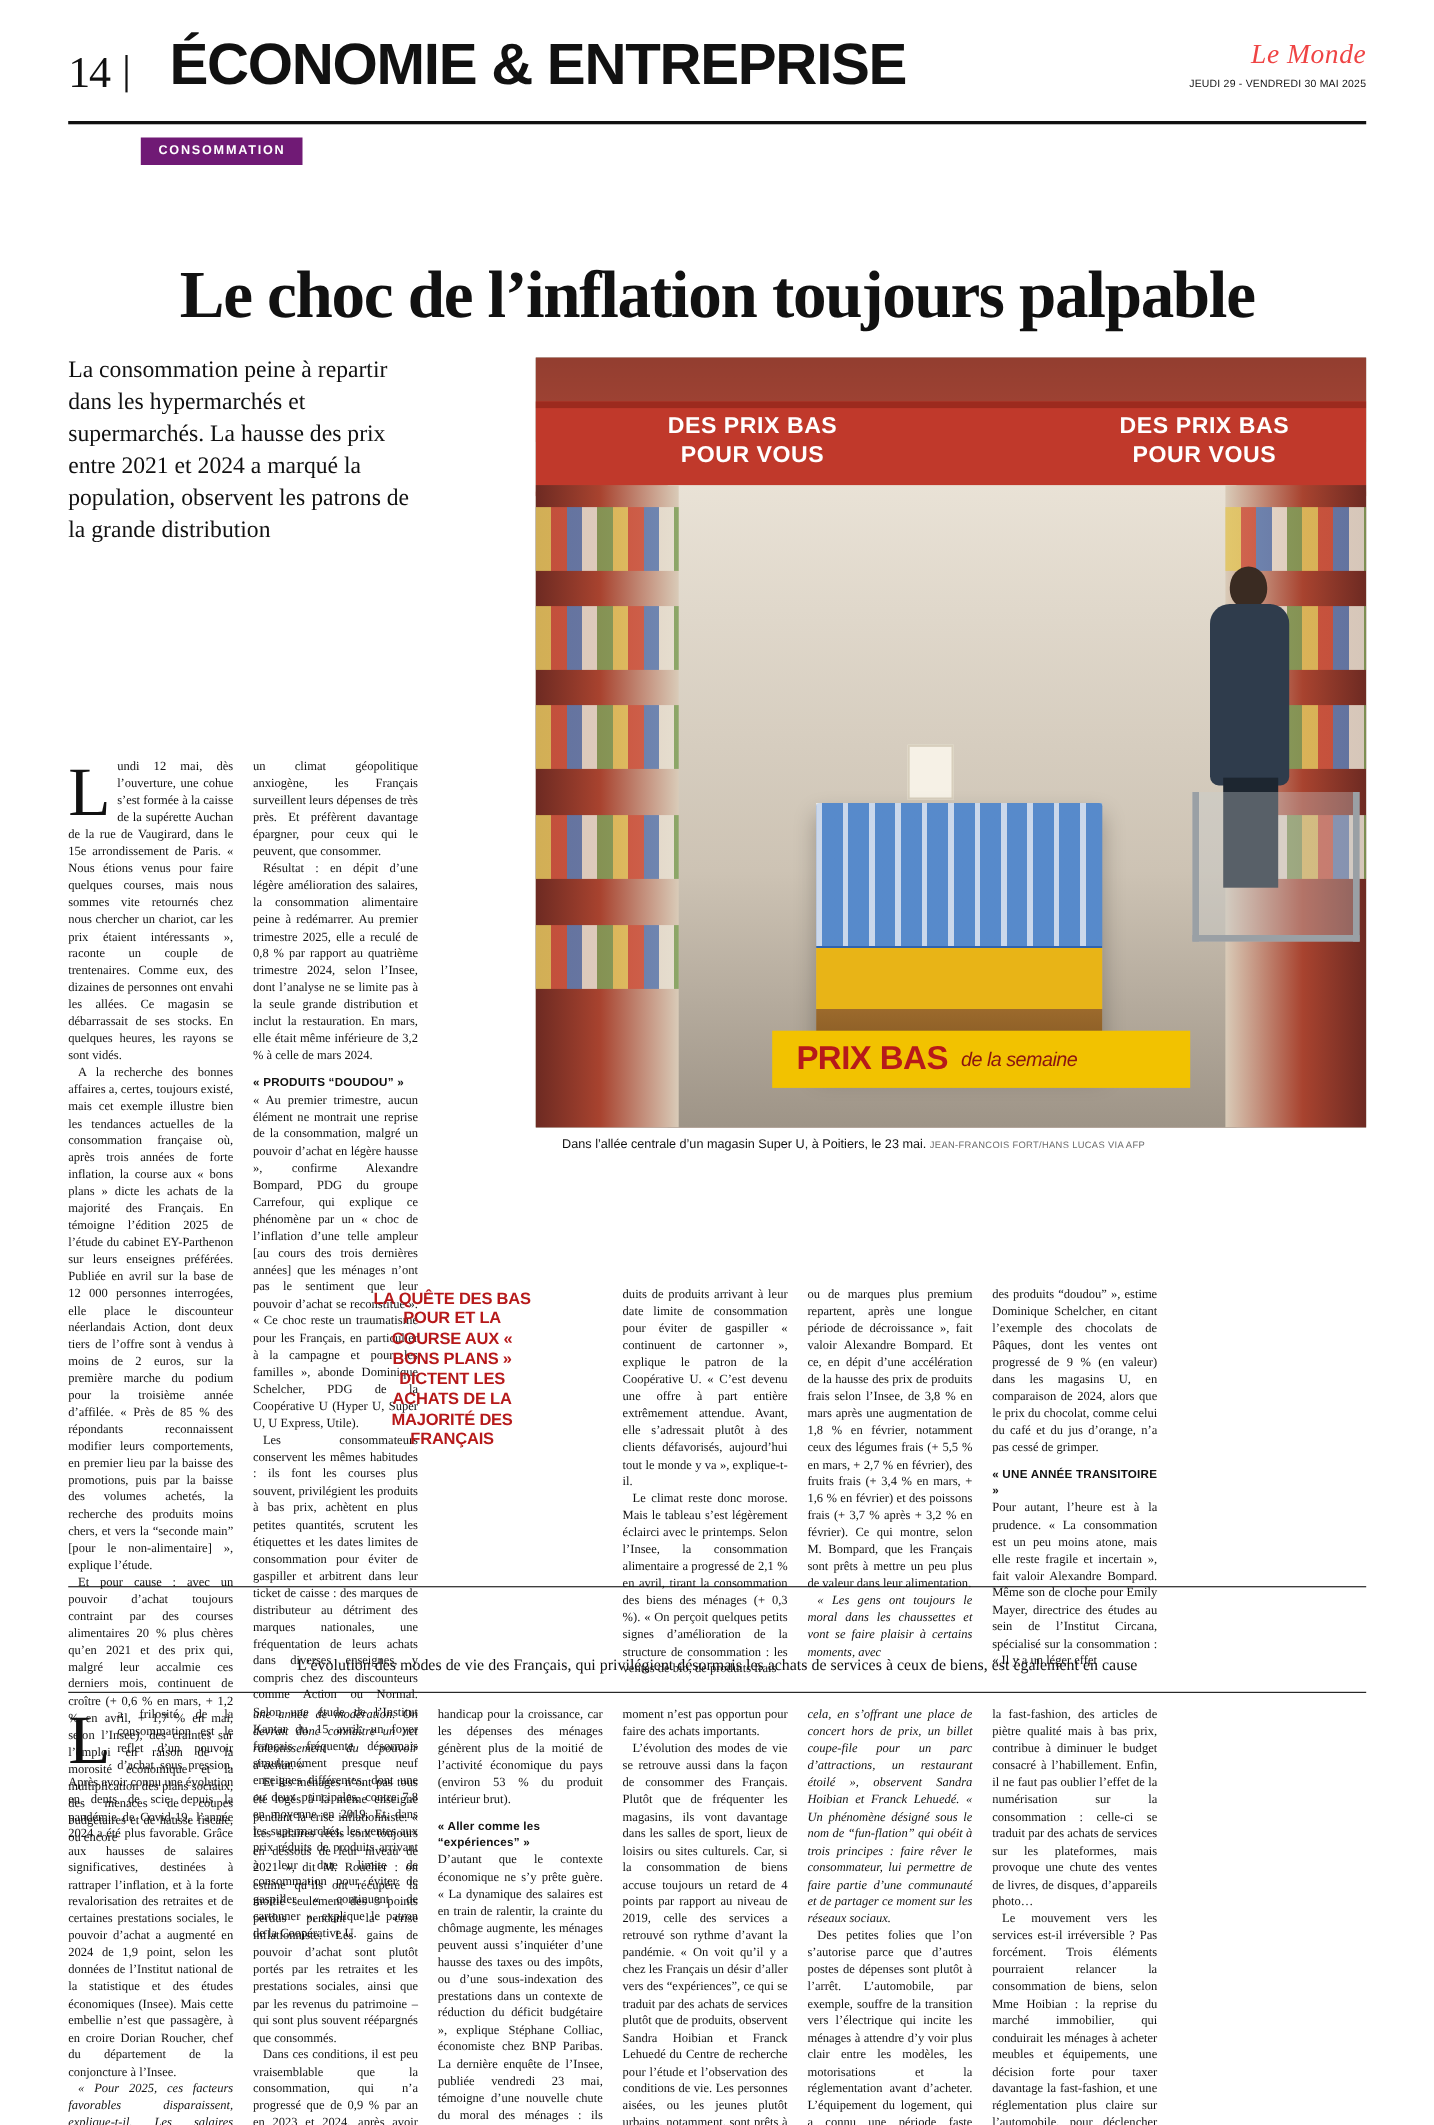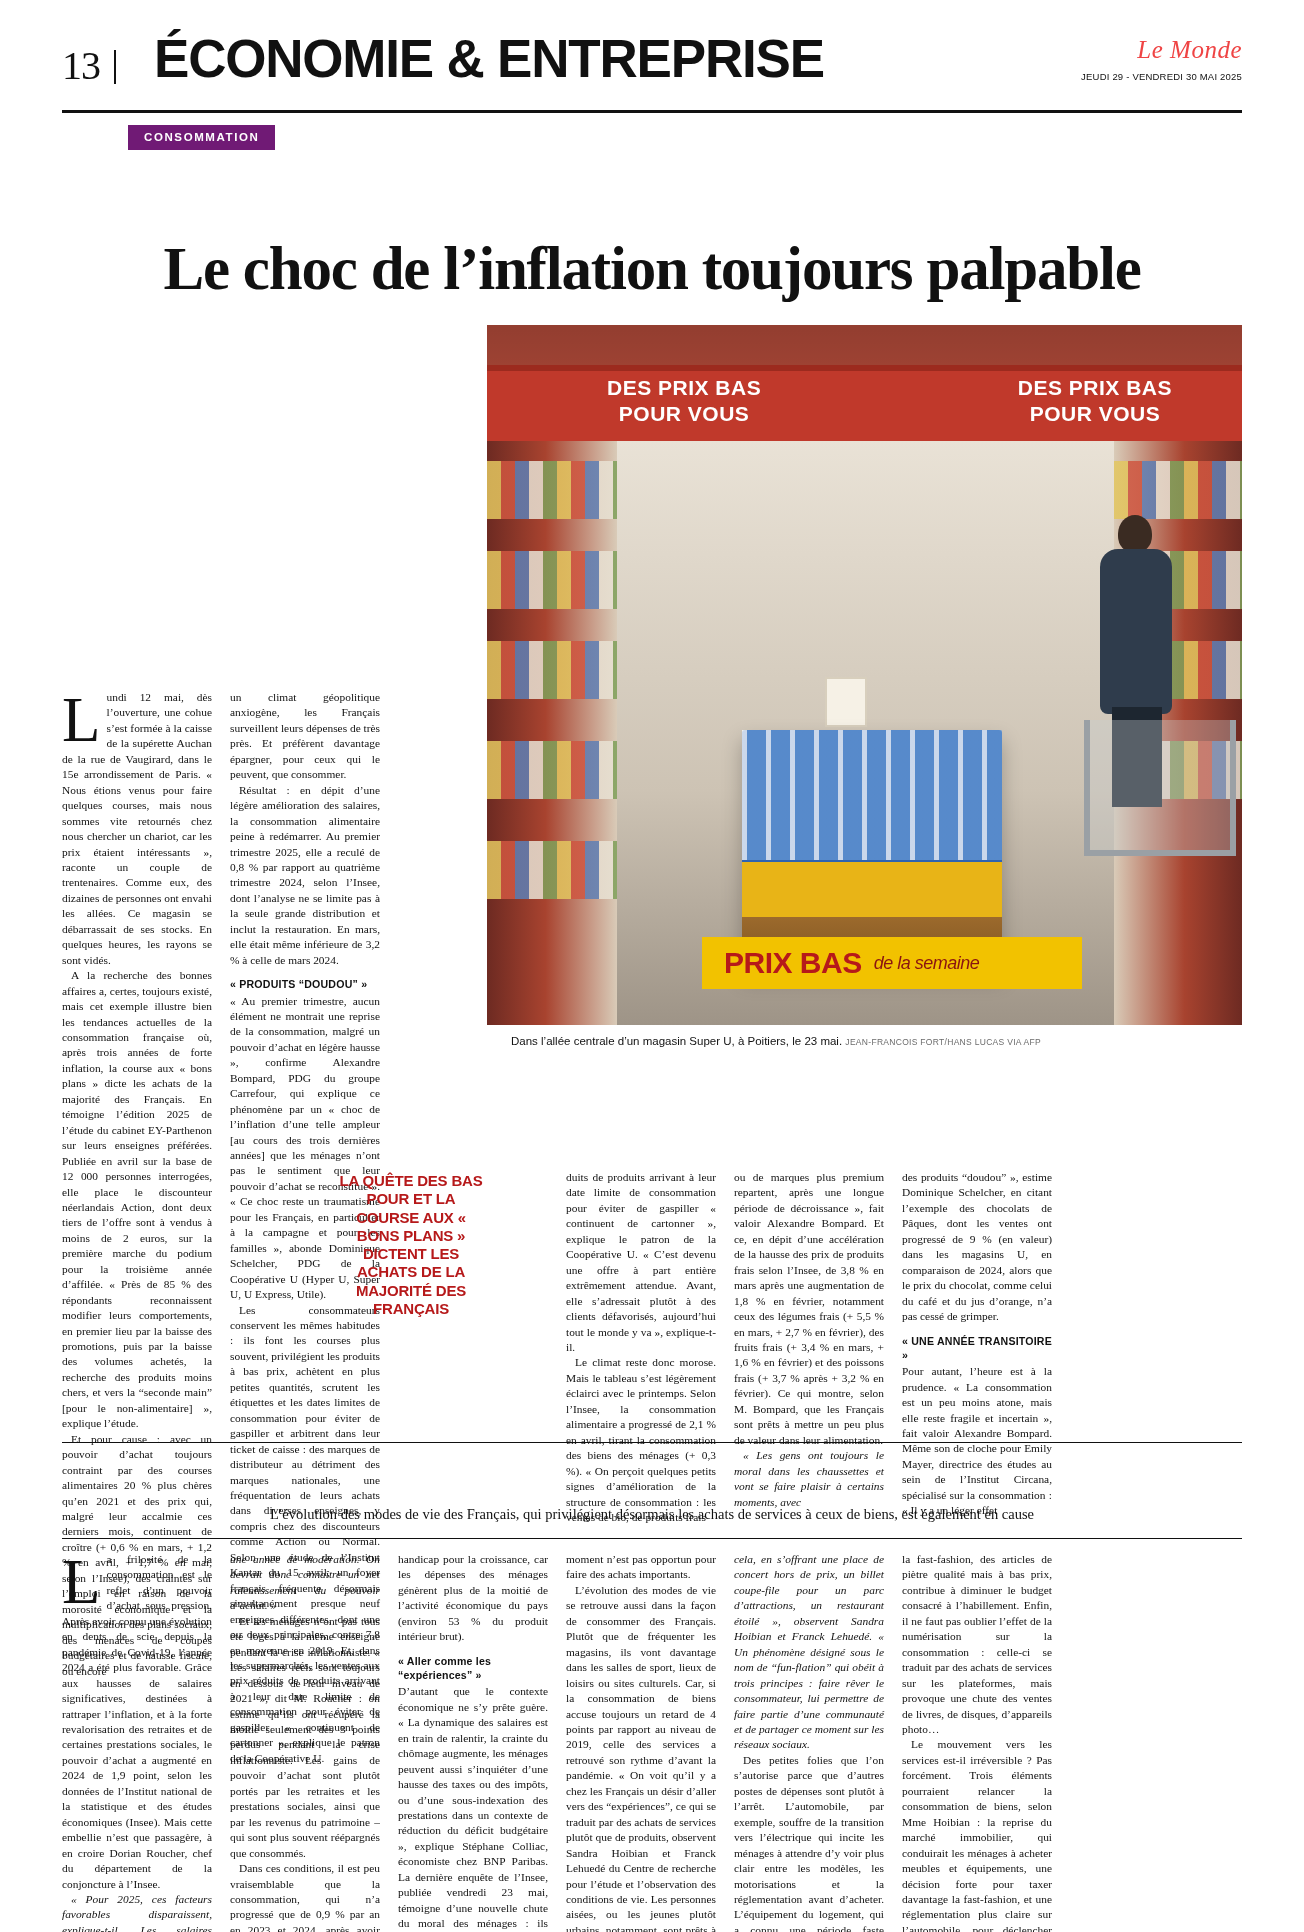--- a/index.html
+++ b/index.html
@@ -389,33 +389,34 @@
   .b4 { position: absolute; left: 504px; top: 0; width: 150px; }
   .b5 { position: absolute; left: 672px; top: 0; width: 150px; }
   .b6 { position: absolute; left: 840px; top: 0; width: 150px; }
 </style>
 </head>
 <body>
 
 <div class="page">
 
   <div class="masthead">
-    <div class="folio">13</div>
+    <div class="folio">14</div>
     <div class="folio-rule"></div>
     <div class="section-title">ÉCONOMIE &amp; ENTREPRISE</div>
     <div class="brand">
       <div class="brand-name">Le Monde</div>
       <div class="brand-date">JEUDI 29 - VENDREDI 30 MAI 2025</div>
     </div>
   </div>
   <div class="masthead-rule"></div>
   <div class="rubric">CONSOMMATION</div>
 
   <h1 class="headline">Le choc de l’inflation toujours palpable</h1>
 
+  <div class="chapeau">La consommation peine à repartir dans les hypermarchés et supermarchés. La hausse des prix entre 2021 et 2024 a marqué la population, observent les patrons de la grande distribution</div>
 
   <div class="photo-block">
     <div class="photo">
       <div class="bg"></div>
       <div class="sign-band"></div>
       <div class="sign-text left">DES PRIX BAS<br>POUR VOUS</div>
       <div class="sign-text right">DES PRIX BAS<br>POUR VOUS</div>
 
       <div class="aisle"></div>
       <div class="shelf-left">

